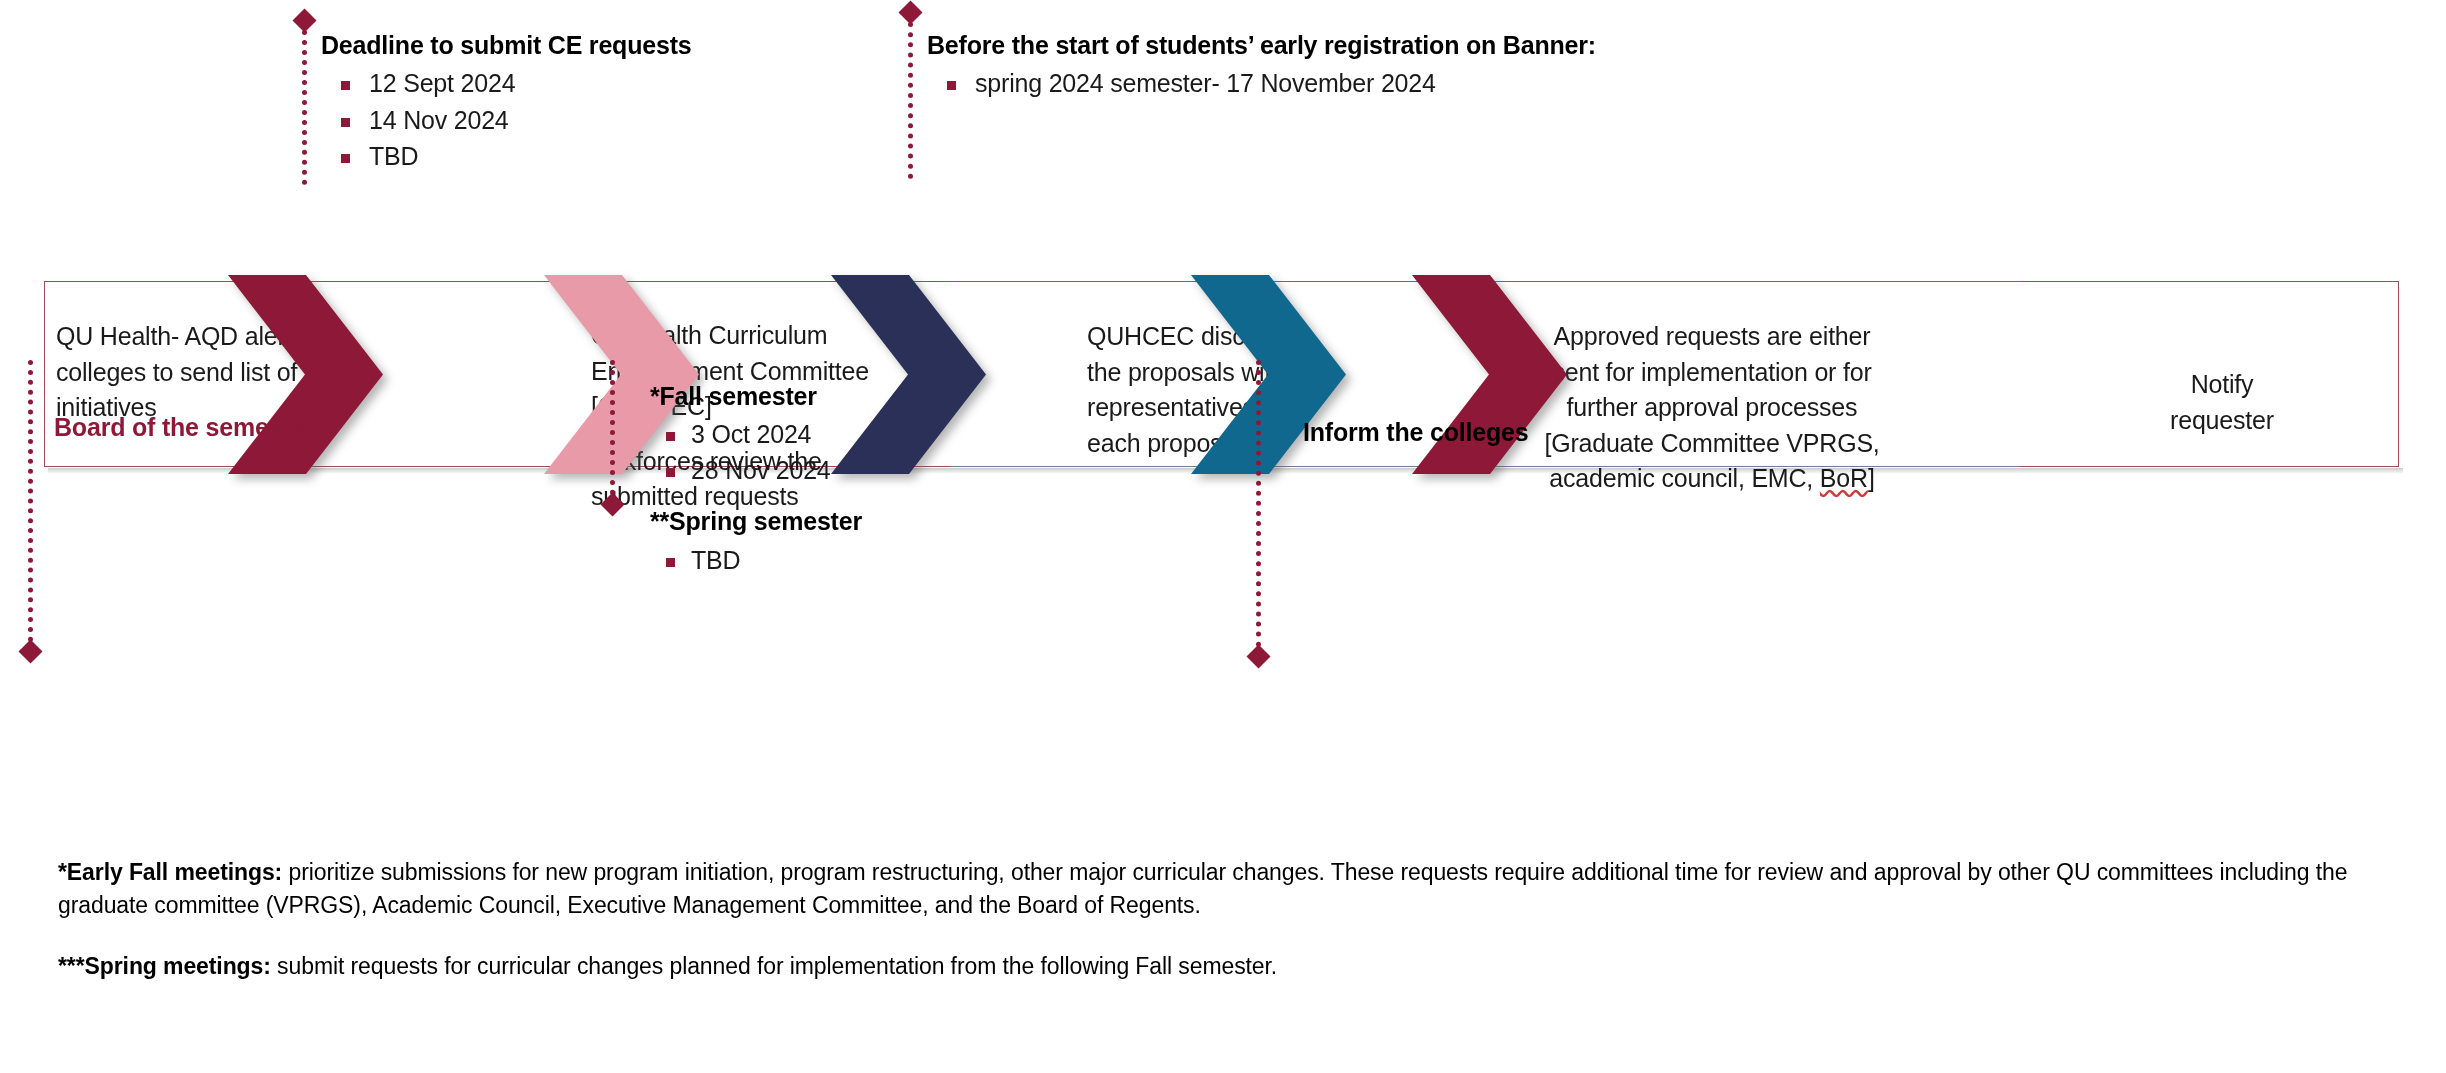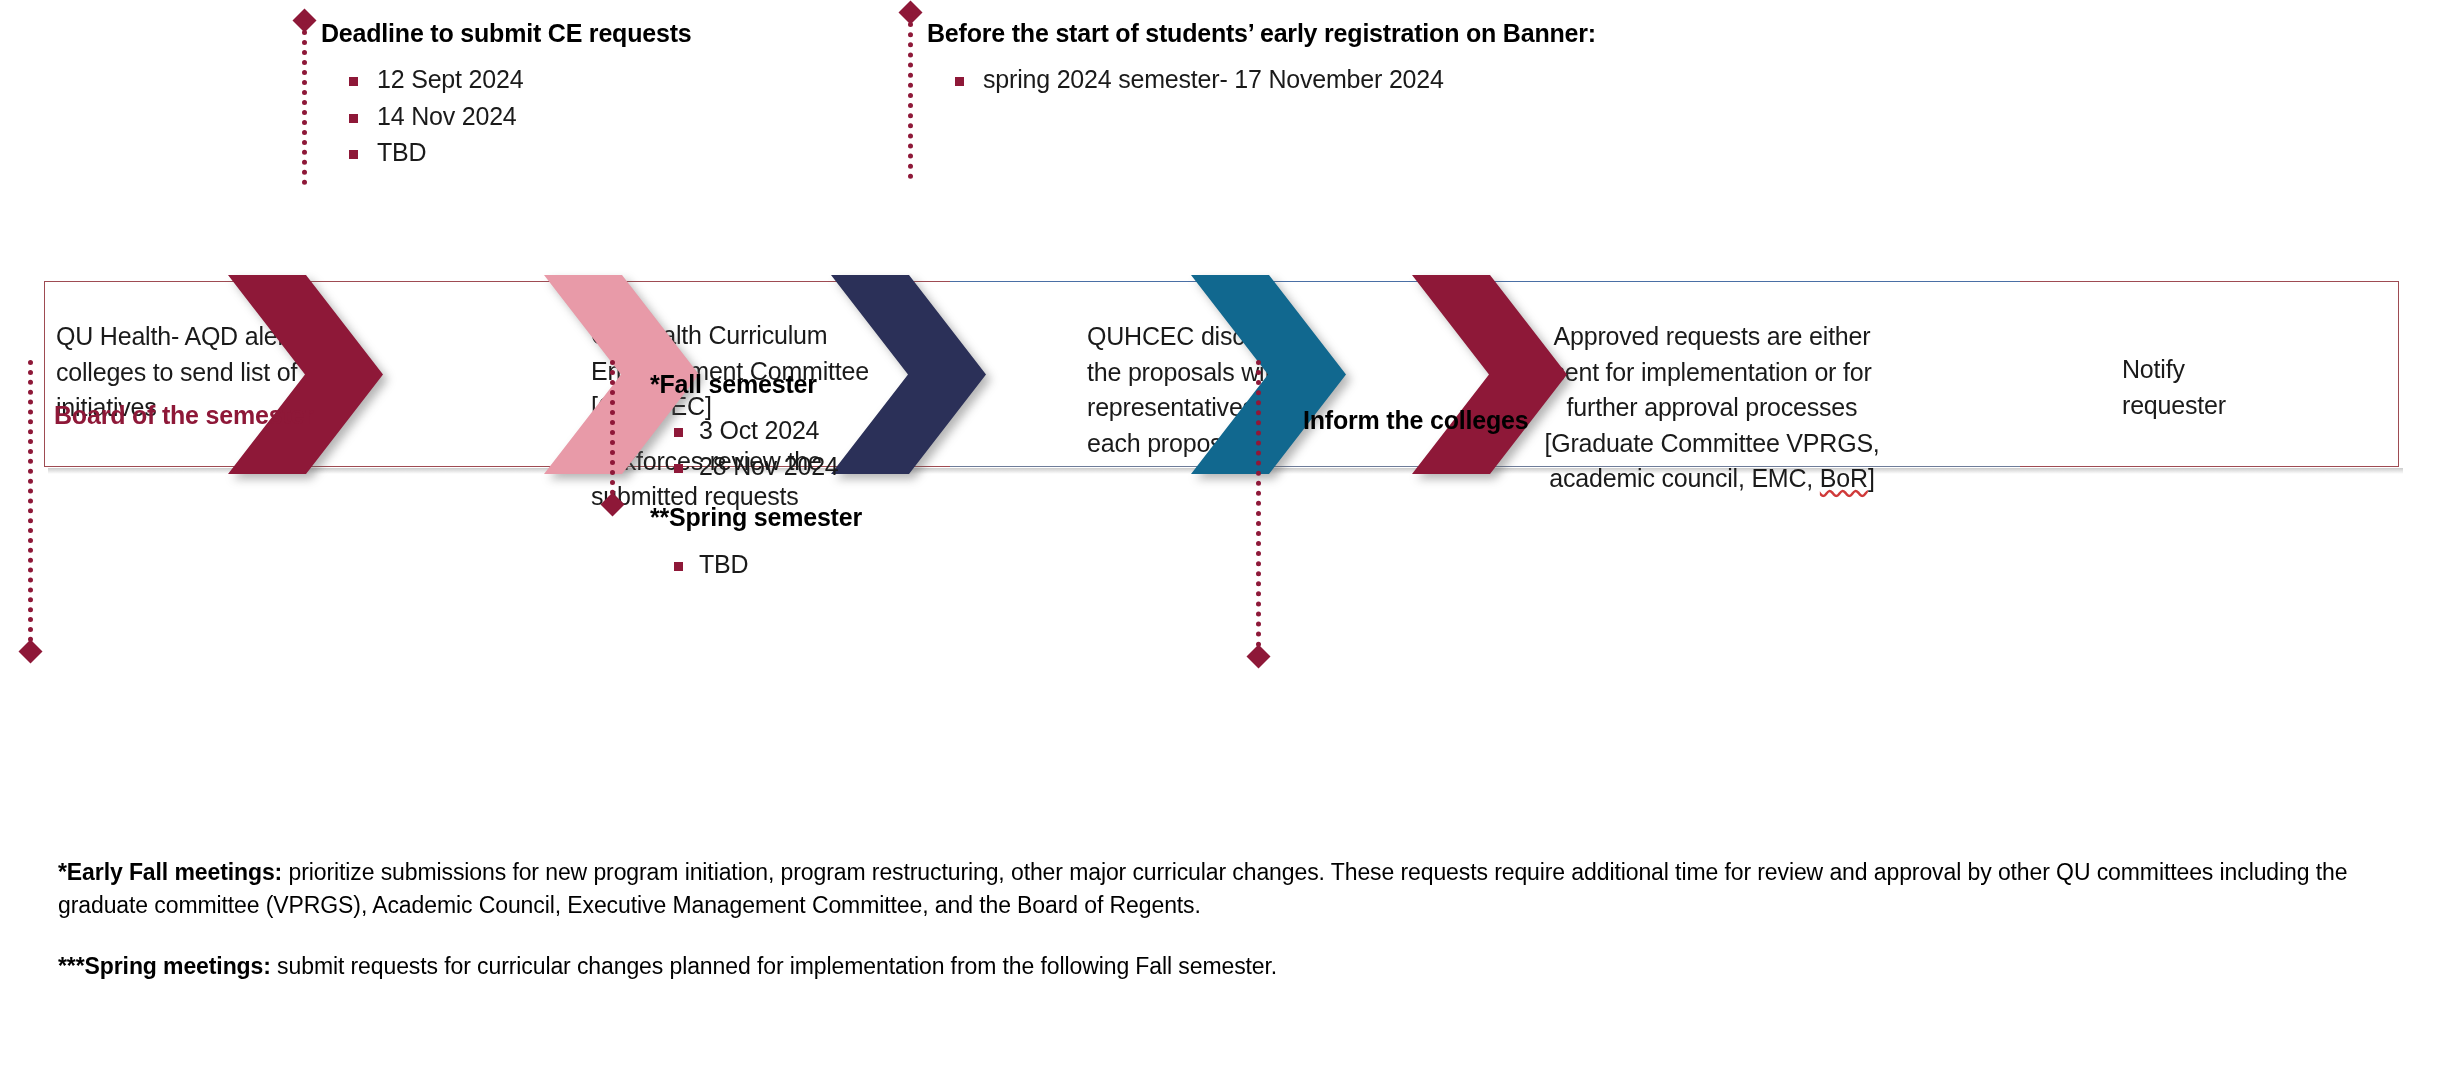--- a/index.html
+++ b/index.html
@@ -21,25 +21,26 @@
   .abs { position: absolute; }
 
   
   .callout-title {
     font-weight: bold;
     font-size: 25px;
     line-height: 1.25;
     color: #000000;
     white-space: nowrap;
     letter-spacing: -0.2px;
+    margin-top: 12px;
   }
   .callout-title.maroon { color: #8E1838; }
   .bullet-list {
     list-style: none;
-    margin: 16px;
+    margin: 8px;
     padding: 0;
   }
   .bullet-list li {
     font-size: 25px;
     line-height: 1.18;
     color: #1a1a1a;
     white-space: nowrap;
     position: relative;
     padding-left: 40px;
     margin: 4px 0 7px 0;
@@ -219,21 +220,21 @@
 </div>
 
 <div class="step-text center" style="left:1512px; top:319px; width:400px;">
   <p>Approved requests are either</p>
   <p>sent for implementation or for</p>
   <p>further approval processes</p>
   <p>[Graduate Committee VPRGS,</p>
   <p><span>academic council, EMC, </span><span class="spell-error">BoR</span><span>]</span></p>
 </div>
 
-<div class="step-text" style="left:2122px; top:352px; width:200px;">
+<div class="step-text" style="left:2122px; top:367px; width:200px;text-align:center;">
   <p>Notify</p>
   <p>requester</p>
 </div>
 
 <div class="chevron" style="left:228px;">
   <svg viewBox="0 0 155 199" preserveAspectRatio="none">
     <polygon points="0,0 78,0 155,99.5 78,199 0,199 77,99.5" fill="#8E1838"></polygon>
   </svg>
 </div>
 <div class="chevron" style="left:544px;">

